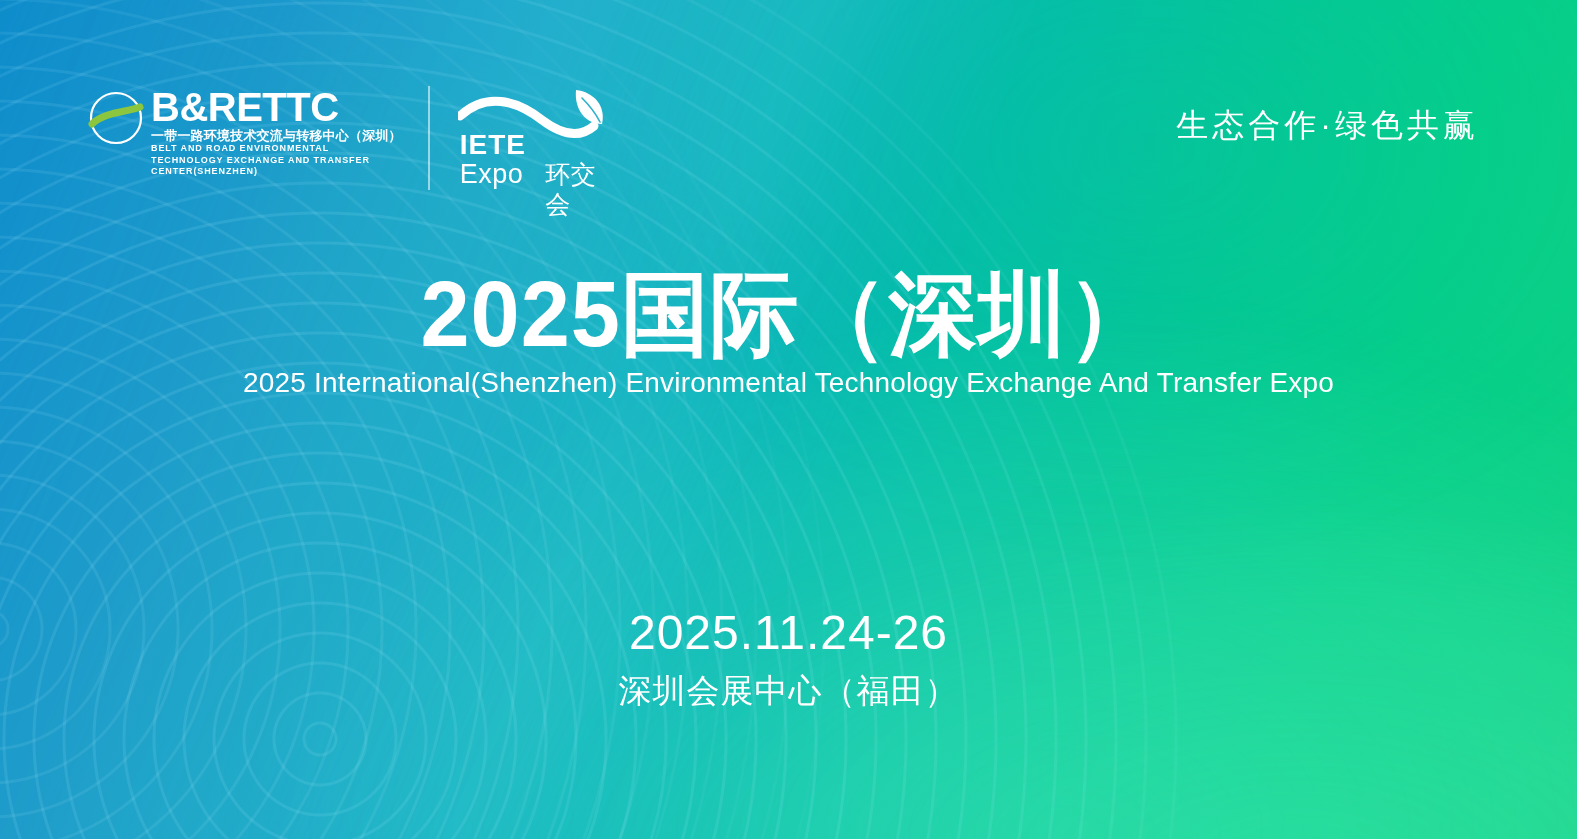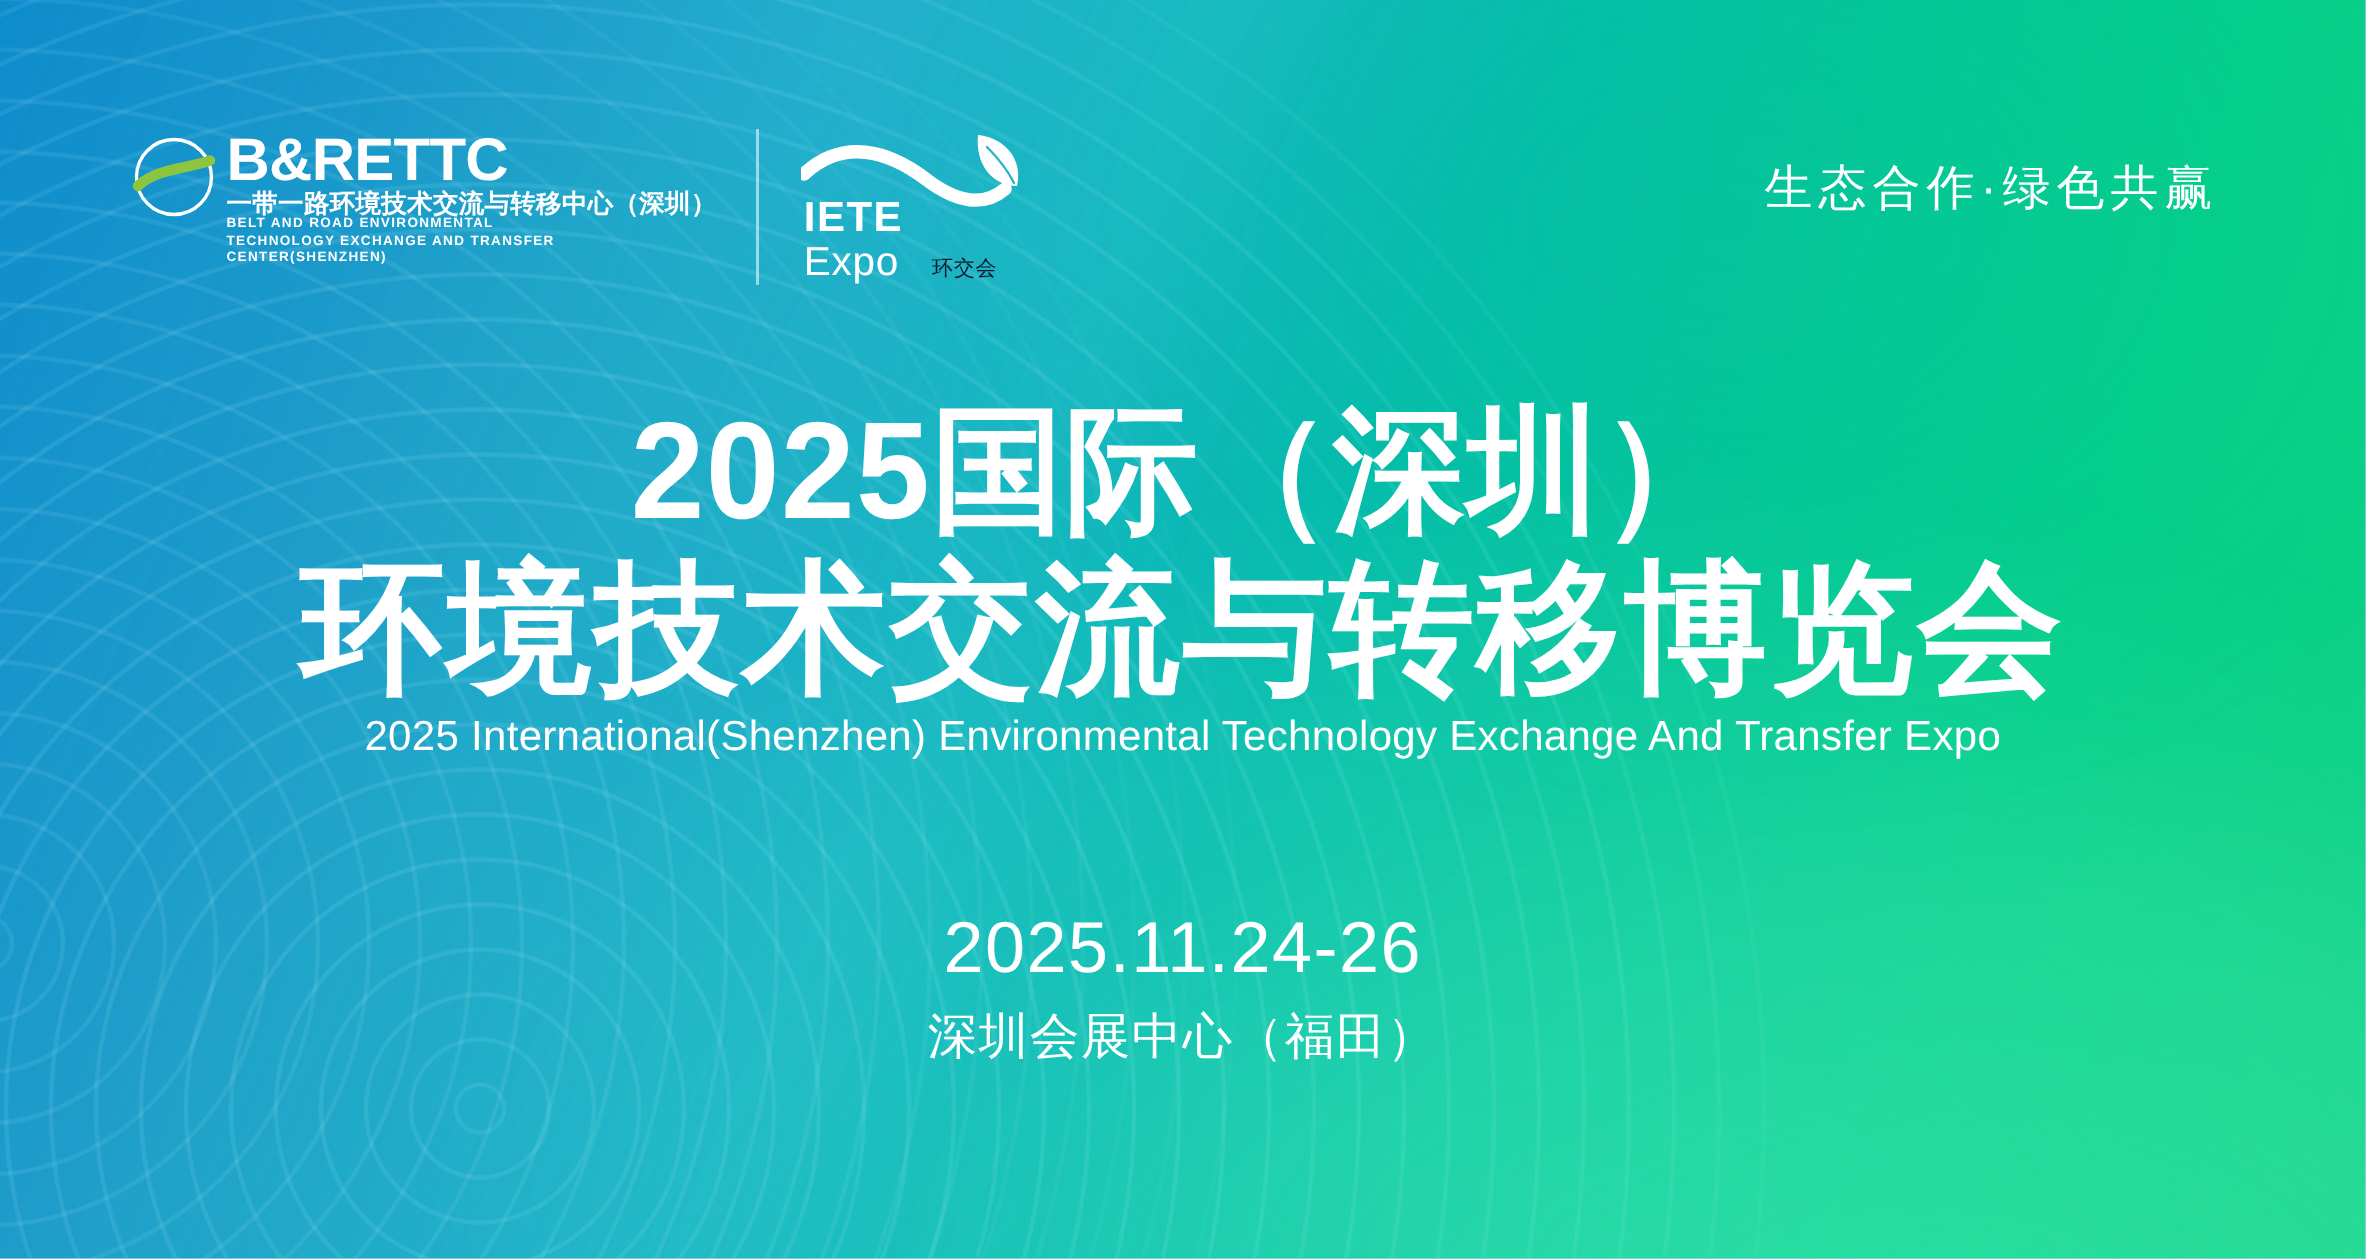--- a/index.html
+++ b/index.html
@@ -180,21 +180,21 @@
   .brettc-text { display: block; }
   .brettc-word {
     font-size: 40px;
     font-weight: bold;
     color: #ffffff;
     letter-spacing: -0.5px;
     line-height: 42px;
     white-space: nowrap;
   }
   .brettc-cn {
-    font-size: 17px;
+    font-size: 13px;
     color: #ffffff;
     letter-spacing: 0.2px;
     line-height: 15px;
     white-space: nowrap;
     text-align: right;
     font-weight: bold;
   }
   .brettc-en {
     font-size: 9px;
     color: #ffffff;
@@ -234,22 +234,22 @@
     align-items: baseline;
     gap: 22px;
   }
   .iete-expo {
     font-size: 27px;
     color: #ffffff;
     letter-spacing: 0.5px;
     line-height: 30px;
   }
   .iete-cn {
-    font-size: 14px;
-    color: #0f172a;
+    font-size: 25px;
+    color: #ffffff;
     line-height: 30px;
     letter-spacing: 0.5px;
   }
 
   
   .slogan {
     position: absolute;
     right: 98px;
     top: 104px;
     font-size: 32px;
@@ -360,21 +360,20 @@
         </div>
       </div>
     </div>
 
   </div>
 
   <div class="slogan">生态合作·绿色共赢</div>
 
   <div class="headline">
     <div class="headline-l1">2025国际（深圳）</div>
-    <div class="headline-l2">环境技术交流与转移博览会</div>
     <div class="headline-en">2025 International(Shenzhen) Environmental Technology Exchange And Transfer Expo</div>
   </div>
 
   <div class="meta">
     <div class="meta-date">2025.11.24-26</div>
     <div class="meta-venue">深圳会展中心（福田）</div>
   </div>
 
 </div>
 

